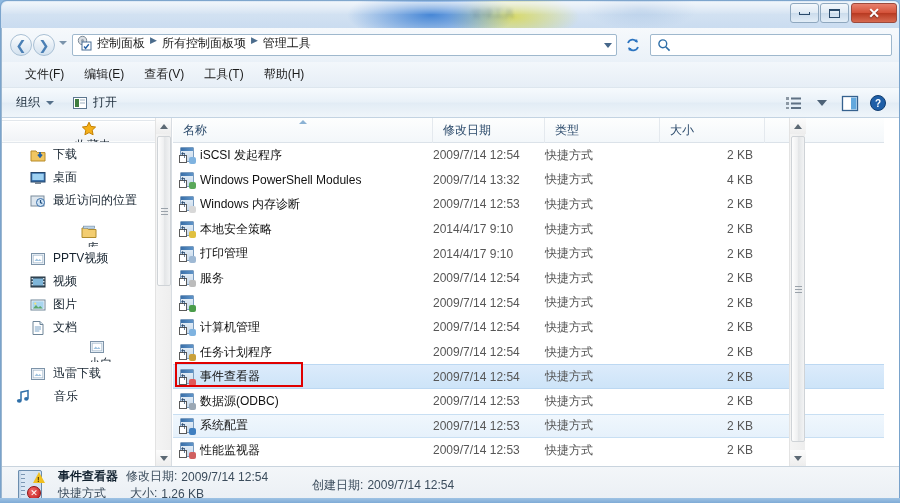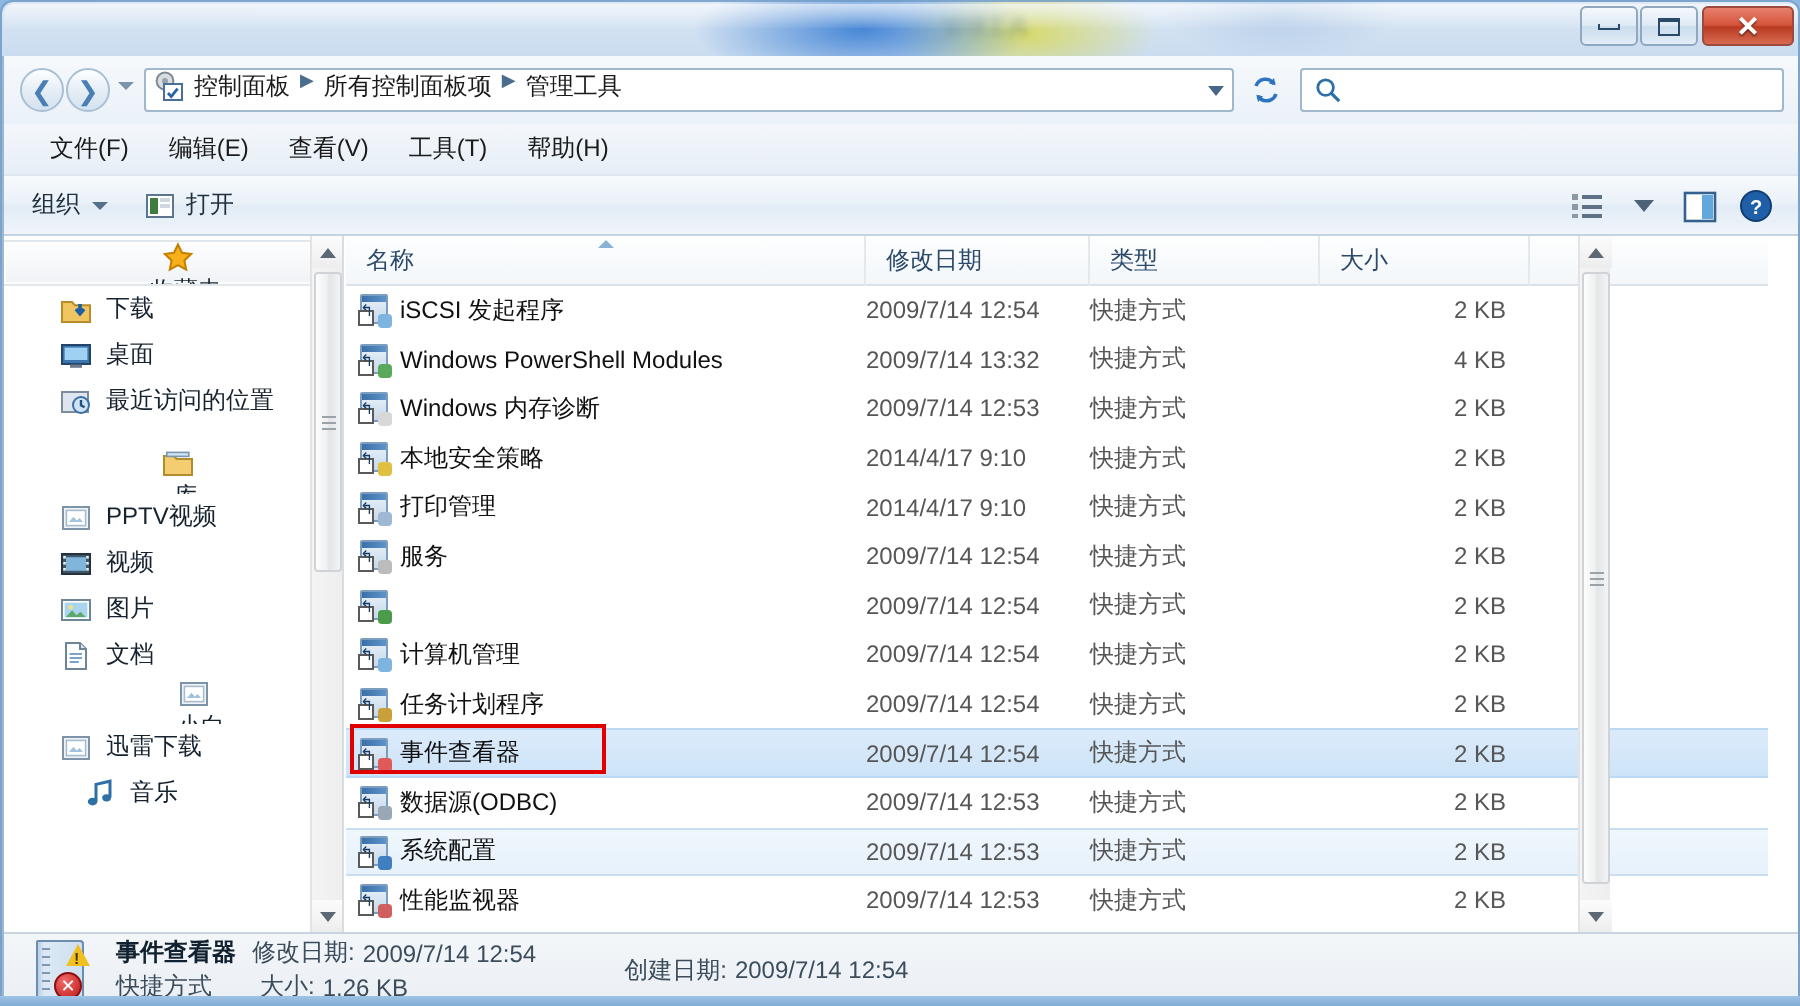--- a/index.html
+++ b/index.html
@@ -494,21 +494,21 @@
               <span class="navlabel">小白</span>
             </div>
             <div class="navitem" style="padding-left: 28px;">
               <span class="navicon"><svg width="16" height="16" viewBox="0 0 16 16">
                   <rect x="1.5" y="2.5" width="13" height="11" fill="#eef4fa" stroke="#7d93a8" stroke-width="1"></rect>
                   <rect x="3.2" y="4.2" width="9.6" height="7.6" fill="#ffffff" stroke="#a9bccd" stroke-width="0.8"></rect>
                   <path d="M4.5 10 l2.2 -2.6 l1.7 1.8 l1.4 -1.2 l1.7 2 z" fill="#9fc3e0"></path>
                 </svg></span>
               <span class="navlabel">迅雷下载</span>
             </div>
-            <div class="navitem" style="padding-left: 40px;">
+            <div class="navitem" style="padding-left: 13px; gap: 16px;">
               <span class="navicon"><svg width="16" height="16" viewBox="0 0 16 16">
                   <path d="M6 11.5 V3.2 l7 -1.6 v8.1" stroke="#2f6fa8" stroke-width="1.5" fill="none"></path>
                   <ellipse cx="4.3" cy="11.8" rx="2.4" ry="1.9" fill="#2f6fa8"></ellipse>
                   <ellipse cx="11.3" cy="9.9" rx="2.2" ry="1.8" fill="#2f6fa8"></ellipse>
                 </svg></span>
               <span class="navlabel">音乐</span>
             </div>
           </div>
 
         <div id="navscroll">

